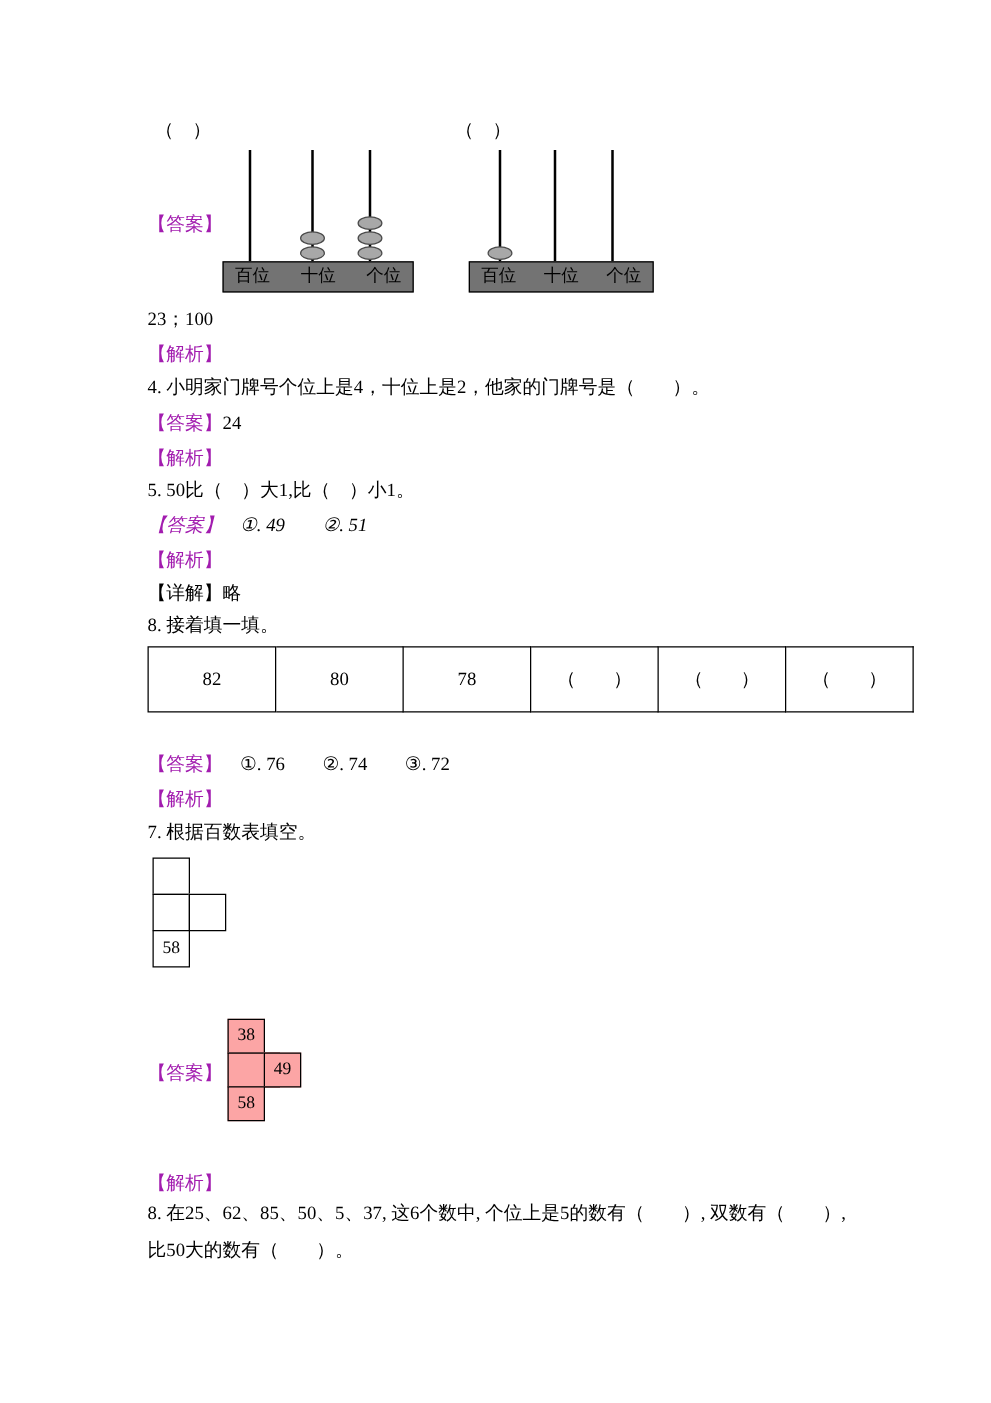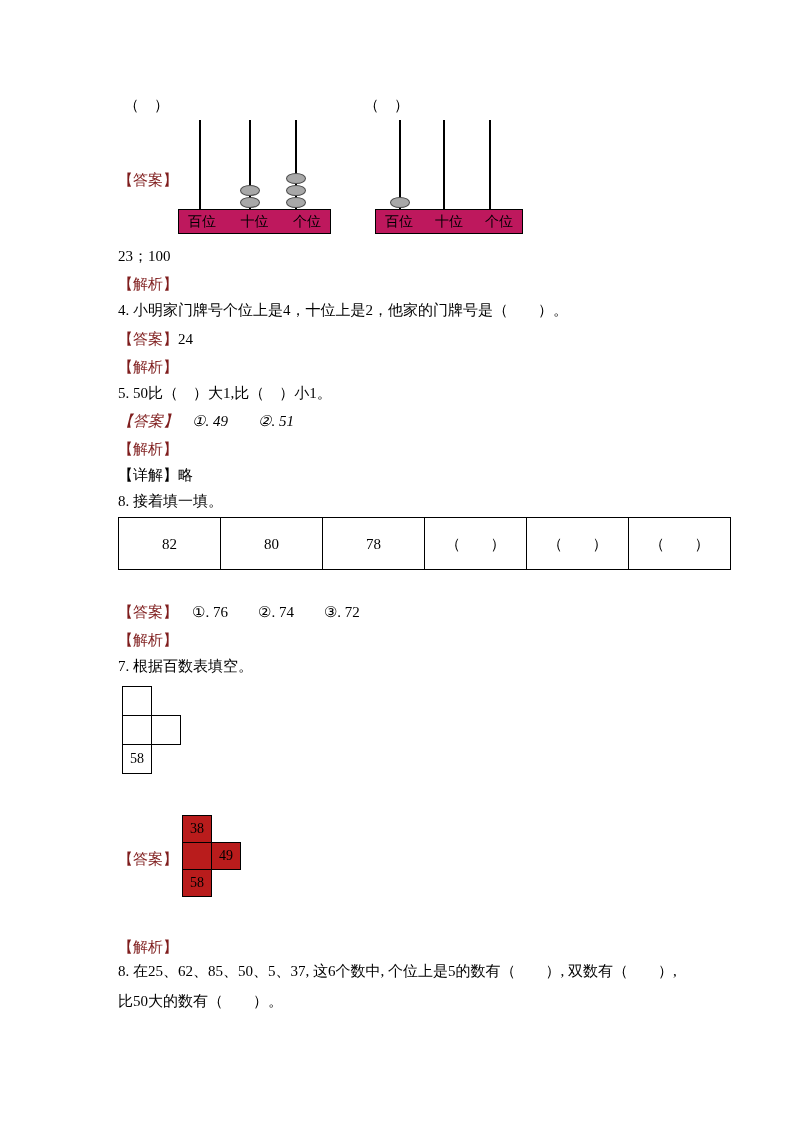--- a/index.html
+++ b/index.html
@@ -1,28 +1,28 @@
 <!DOCTYPE html>
 <html><head>
 <meta charset="utf-8">
 <style>
   * { margin:0; padding:0; box-sizing:border-box; }
   html,body { background:#ffffff; }
   body { font-family:"Liberation Serif","DejaVu Serif",serif; color:#000; }
   .page { position:relative; width:793px; height:1122px; background:#fff; overflow:hidden; font-size:15px; line-height:20px; }
   .abs { position:absolute; white-space:nowrap; }
-  .blue { color:#7f1d1d; }
+  .blue { color:#a21caf; }
   .rod { position:absolute; width:2px; background:#000; }
   .bead { position:absolute; width:20px; height:11px; background:#a8a8a8; border:1px solid #4a4a4a; border-radius:50%; }
-  .place-box { position:absolute; height:25px; border:1px solid #000; display:flex; align-items:center; justify-content:space-between; padding:0 9px; font-size:14px; background:#be185d; }
+  .place-box { position:absolute; height:25px; border:1px solid #000; display:flex; align-items:center; justify-content:space-between; padding:0 9px; font-size:14px; background:#737373; }
   .qtable { position:absolute; left:118px; top:517px; width:613px; height:53px; display:flex;border-radius:20px; }
   .qtable .cell { flex:1; border:1px solid #000; border-left:none; display:flex; align-items:center; justify-content:center; font-size:15px; }
   .qtable .cell:first-child { border-left:1px solid #000; }
   .gcell { position:absolute; width:30px; height:30px; border:1px solid #000; display:flex; align-items:center; justify-content:center; font-size:14px; background:#fff; }
-  .acell { position:absolute; width:30px; height:28px; border:1px solid #000; display:flex; align-items:center; justify-content:center; font-size:14px; background:#b91c1c; }
+  .acell { position:absolute; width:30px; height:28px; border:1px solid #000; display:flex; align-items:center; justify-content:center; font-size:14px; background:#fca5a5; }
   .gap { display:inline-block; width:14px; }
 </style>
 </head>
 <body>
 
 <div class="page">
 
   <div class="abs" style="left:124px; top:95px;">（　）</div>
   <div class="abs" style="left:364px; top:95px;">（　）</div>
 

